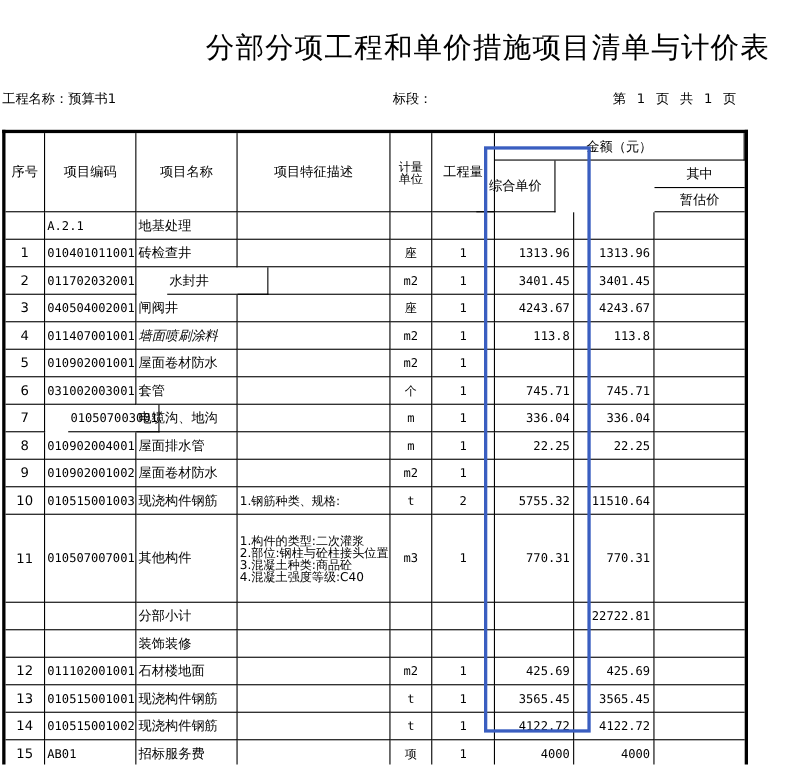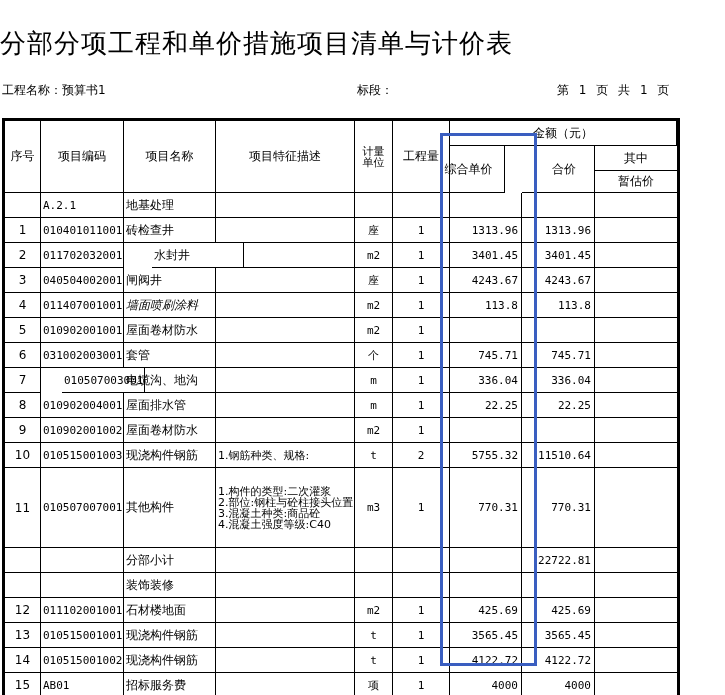--- a/index.html
+++ b/index.html
@@ -1,19 +1,19 @@
 <!DOCTYPE html>
 <html><head>
 <meta charset="utf-8">
 <style>
   html, body { margin:0; padding:0; background:#ffffff; }
   body { width:725px; height:695px; position:relative; overflow:hidden;
          font-family:"DejaVu Sans", "Liberation Sans", sans-serif; color:#000; }
-  .title { position:absolute; left:0; top:26px; width:680px; text-align:left;
-           font-size:26px; letter-spacing:1px; font-family:Liberation Serif, serif; }
+  .title { position:absolute; left:0; top:26px; width:680px; text-align:right;
+           font-size:26px; letter-spacing:1px; font-family:Liberation Serif, serif;padding-left:20px; }
   .meta { position:absolute; top:82px; font-size:12px; }
   .meta.proj { left:2px; }
   .meta.section { left:357px; }
   .meta.page { left:557px; word-spacing:6px; }
   .tbl { position:absolute; left:2px; top:118px; width:678px; height:600px;
          border-left:3px solid #000; border-top:3px solid #000; border-right:3px solid #000;
          box-sizing:border-box; }
   .cell { position:absolute; box-sizing:border-box; border-right:1px solid #000;
           border-bottom:1px solid #000; font-size:12px; display:flex; align-items:center;
           overflow:hidden; white-space:nowrap; }
@@ -39,21 +39,20 @@
 <div class="tbl" id="tbl">
 
   <div class="cell c hdr" style="left:0;top:0;width:36px;height:72px;">序号</div>
   <div class="cell c hdr" style="left:119px;top:0;width:92px;height:72px;">项目名称</div>
   <div class="cell c hdr" style="left:36px;top:0;width:83px;height:72px;">项目编码</div>
   <div class="cell c hdr" style="left:211px;top:0;width:139px;height:72px;">项目特征描述</div>
   <div class="cell c hdr small" style="left:350px;top:0;width:38px;height:72px;white-space:normal;padding:0 6px;">计量单位</div>
   <div class="cell c hdr" style="left:388px;top:0;width:57px;height:72px;">工程量</div>
   <div class="cell c hdr" style="left:445px;top:0;width:227px;height:25px;">金额（元）</div>
   <div class="cell c hdr" style="left:428px;top:25px;width:72px;height:47px;">综合单价</div>
-  <div class="cell c hdr" style="left:517px;top:25px;width:73px;height:47px;padding-left:12px;">合价</div>
   <div class="cell c hdr noright" style="left:590px;top:25px;width:82px;height:25px;">其中</div>
   <div class="cell c hdr noright" style="left:590px;top:50px;width:82px;height:22px;">暂估价</div>
   <div id="rows">
       <div class="cell c" style="left: 0px; top: 72px; width: 36px; height: 25px;"></div>
       <div class="cell l mono" style="left: 36px; top: 72px; width: 83px; height: 25px;">A.2.1</div>
       <div class="cell l" style="left: 119px; top: 72px; width: 92px; height: 25px;">地基处理</div>
       <div class="cell desc" style="left: 211px; top: 72px; width: 139px; height: 25px; white-space: pre-line;"></div>
       <div class="cell c mono" style="left: 350px; top: 72px; width: 38px; height: 25px;"></div>
       <div class="cell c mono" style="left: 388px; top: 72px; width: 57px; height: 25px;"></div>
       <div class="cell r mono" style="left: 445px; top: 72px; width: 72px; height: 25px;"></div>

